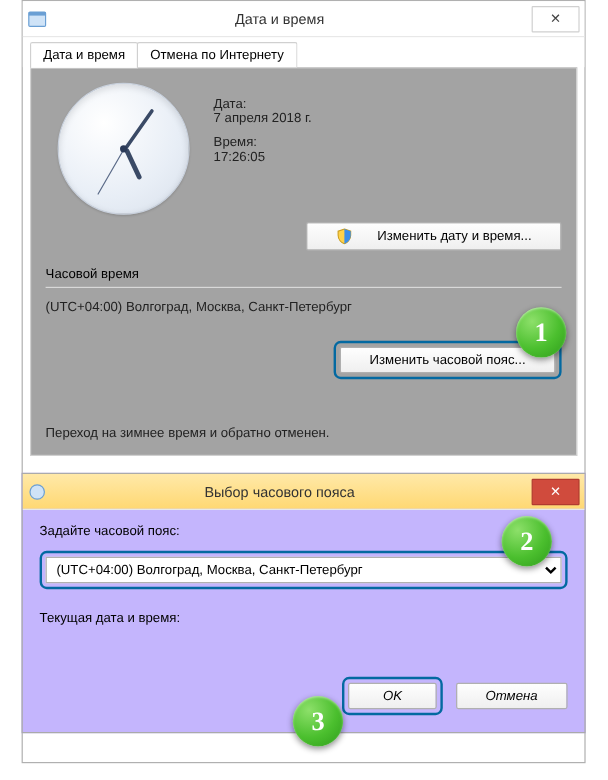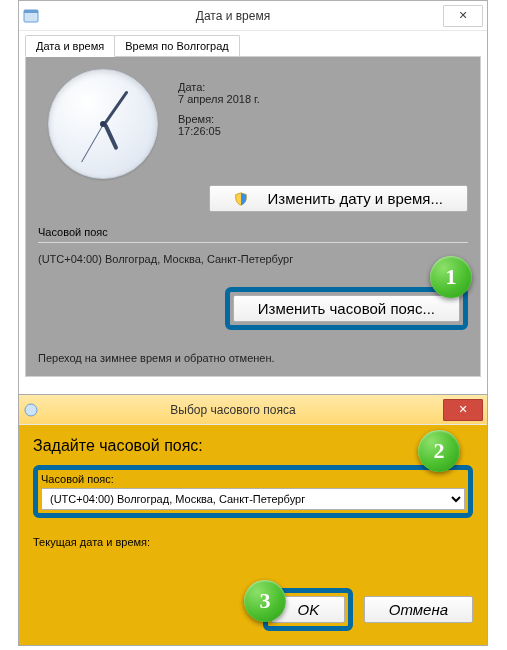--- a/index.html
+++ b/index.html
@@ -24,36 +24,36 @@
 .clock .hand { position: absolute; left: 50%; bottom: 50%; background:#3a4a66; transform-origin: bottom center; border-radius:2px; }
 .clock .hh { width:4px; height:28px; transform: rotate(155deg); }
 .clock .mm { width:3px; height:40px; transform: rotate(35deg); background:#3a4a66; }
 .clock .ss { width:1px; height:44px; transform: rotate(210deg); background:#5a6a88; }
 .clock .center { position:absolute; left:50%; top:50%; width:6px; height:6px; background:#2b3a58; border-radius:50%; transform:translate(-50%,-50%); }
 
 .dt-info { font-size: 11px; color:#222; padding-top:6px; }
 .dt-info .lbl { margin-top: 6px; }
 .dt-info .val { margin-bottom: 8px; }
 
-.btn { font-size: 15px; padding: 4px 24px; border: 1px solid #b0b0b0; background: linear-gradient(#fefefe,#efefef); cursor: pointer; border-radius:2px; display:inline-flex; align-items:center; gap:20px; }
+.btn { font-size: 11px; padding: 4px 24px; border: 1px solid #b0b0b0; background: linear-gradient(#fefefe,#efefef); cursor: pointer; border-radius:2px; display:inline-flex; align-items:center; gap:20px; }
 .shield { width:14px; height:14px; }
 
 .right-align { text-align:right; margin-top:6px; }
 
 .section-label { font-size:11px; margin: 14px 0 2px 0; }
 .hr-line { border:none; border-top:1px solid #d8d8d8; margin:4px 0 10px 0; }
 .tz-text { font-size:11px; color:#222; }
 
-.highlight-red { border: 5px solid #0369a1; border-radius: 6px; padding:3px; display:inline-block; }
+.highlight-red { border: 2px solid #0369a1; border-radius: 6px; padding:3px; display:inline-block; }
 .marker { position:absolute; width:42px; height:42px; border-radius:50%; background: radial-gradient(circle at 32% 28%, #8de06a, #4bbf2e 55%, #2d9b1a); box-shadow: 0 2px 5px rgba(0,0,0,.45), inset 0 1px 2px rgba(255,255,255,.5); display:flex; align-items:center; justify-content:center; color:#fff; font-weight:bold; font-size:22px; font-family: Georgia,serif; z-index:50; }
 
-.w2 { position:absolute; left:18px; top:394px; width:470px; border:1px solid #aaa; background:#eab308; z-index:10; }
+.w2 { position:absolute; left:18px; top:394px; width:470px; border:1px solid #aaa; background:#c4b5fd; z-index:10; }
 .w2 .titlebar { background: linear-gradient(#ffe9a8,#ffd873); }
 .w2 .body { padding: 12px 14px 14px 14px; }
-.w2 .lbl2 { font-size:16px; margin-bottom:10px; }
+.w2 .lbl2 { font-size:11px; margin-bottom:10px; }
 .w2 .group { }
 .w2 .group-lbl { font-size:11px; margin-bottom:3px; }
 .w2 select { width:100%; font-size:11px; padding:3px 4px; border:1px solid #b0b0b0; background:#fff; }
 .w2 .current { font-size:11px; margin-top:18px; display:flex; gap:24px; }
 .w2 .dlg-buttons { text-align:right; margin-top:36px; }
 .w2 .dlg-buttons .btn { min-width:74px; justify-content:center;font-style:italic; }
 
 .x-sym { font-size:11px; color:#444; }
 </style>
 </head>
@@ -68,21 +68,21 @@
         </svg>
     </span>
     <span class="title">Дата и время</span>
     <div class="close">
         <span class="x-sym">✕</span>
       </div>
   </div>
 
   <div class="tabs">
     <div class="tab active">Дата и время</div>
-    <div class="tab">Время по Волгоград</div>
+    <div class="tab">Отмена по Интернету</div>
   </div>
 
   <div class="panel">
     <div class="clock-row">
       <div class="clock">
         <div class="hand hh"></div>
           <div class="hand mm"></div>
           <div class="hand ss"></div>
           <div class="center"></div>
       </div>
@@ -96,33 +96,33 @@
     <div class="right-align">
       <button class="btn">
         <svg class="shield" viewBox="0 0 16 16">
             <path d="M8 1l6 2v4c0 4-3 7-6 8-3-1-6-4-6-8V3z" fill="#ffd24a" stroke="#c89b1a"></path>
             <path d="M8 1v14c3-1 6-4 6-8V3z" fill="#3b8eea"></path>
           </svg>
         <span>Изменить дату и время...</span>
       </button>
     </div>
 
-    <div class="section-label">Часовой пояс</div>
+    <div class="section-label">Часовой время</div>
     <hr class="hr-line">
     <div class="tz-text">(UTC+04:00) Волгоград, Москва, Санкт-Петербург</div>
 
     <div class="right-align" style="margin-top:22px;">
       <span class="highlight-red">
         <button class="btn" style="min-width:180px; justify-content:center;">
           <span>Изменить часовой пояс...</span>
         </button>
       </span>
     </div>
 
-    <div class="tz-text" style="margin-top:22px;">Переход на зимнее время и обратно отменен.</div>
+    <div class="tz-text" style="margin-top:39px;">Переход на зимнее время и обратно отменен.</div>
   </div>
 </div>
 
 <div class="marker" style="left:430px; top:256px;">1</div>
 
 <div class="w2">
   <div class="titlebar">
     <span class="icon">
       <svg width="16" height="16" viewBox="0 0 16 16">
           <circle cx="8" cy="8" r="6" fill="#cfe3f7" stroke="#6a9fd4"></circle>
@@ -131,21 +131,20 @@
     <span class="title">Выбор часового пояса</span>
     <div class="close" style="background:#d04b3d;border-color:#b03b30;">
         <span class="x-sym" style="color:#fff;">✕</span>
       </div>
   </div>
   <div class="body">
     <div class="lbl2">Задайте часовой пояс:</div>
 
     <div class="highlight-red" style="display:block;">
       <div class="group">
-        <div class="group-lbl">Часовой пояс:</div>
         <select>
           <option>(UTC+04:00) Волгоград, Москва, Санкт-Петербург</option>
         </select>
       </div>
     </div>
 
     <div class="current">
       <span>Текущая дата и время:</span>
     </div>
 

